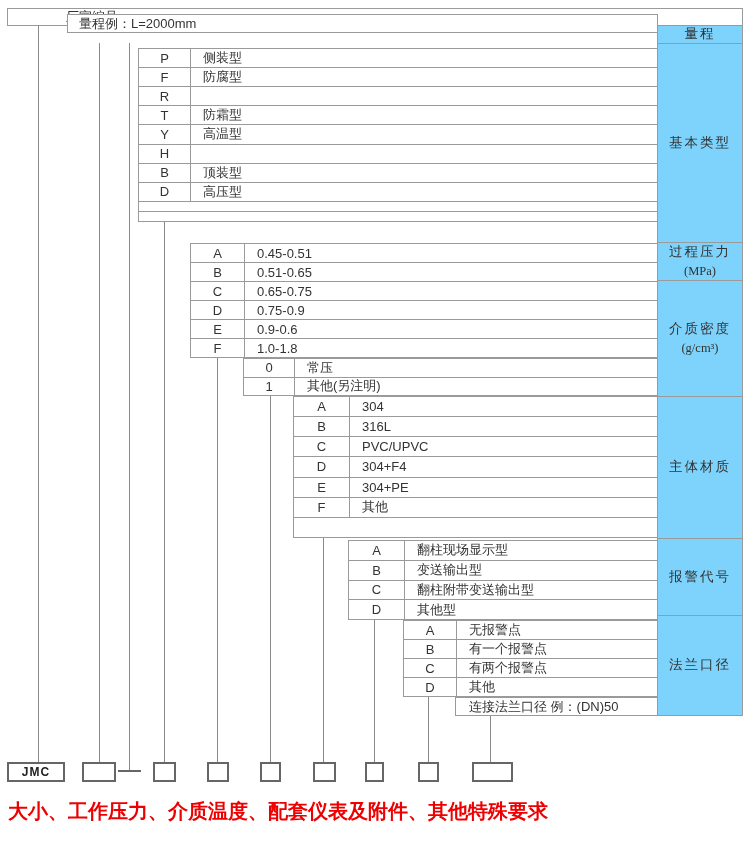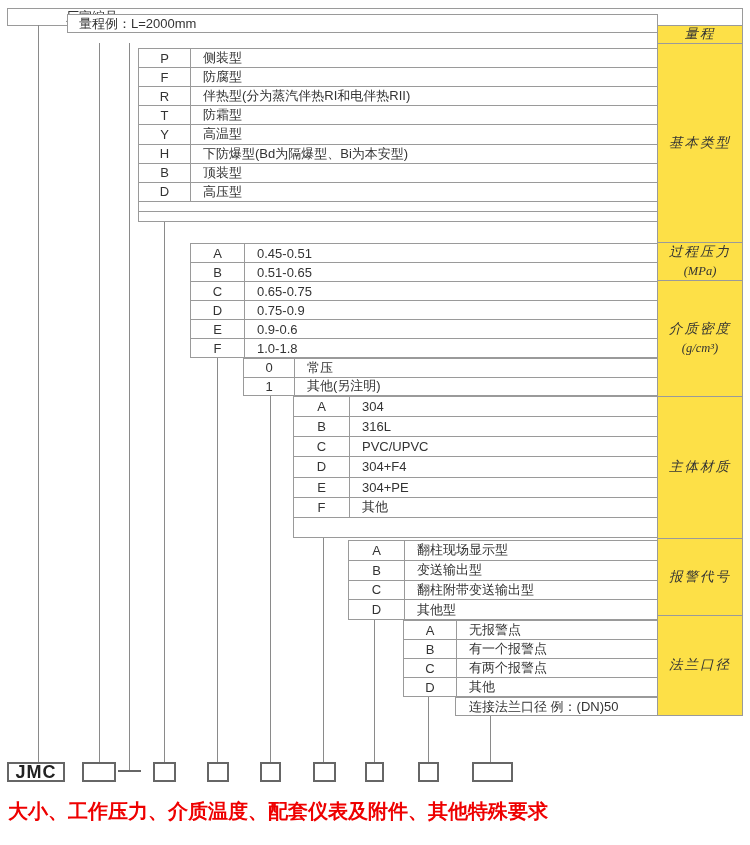--- a/index.html
+++ b/index.html
@@ -13,32 +13,32 @@
        display:flex;flex-direction:column;}
   .row{flex:2;display:flex;align-items:center;border-top:1px solid #9a9a9a;min-height:0;}
   .row:first-child{border-top:0;}
   .row.empty{flex:1;}
   .code{width:var(--cw,50px);flex:none;align-self:stretch;border-right:1px solid #9a9a9a;
         display:flex;align-items:center;justify-content:center;}
   .desc{padding-left:12px;white-space:nowrap;}
   .plain{display:flex;align-items:center;}
   
   .catcol{position:absolute;left:657px;top:25px;width:86px;height:691px;box-sizing:border-box;
-          border:1px solid #9a9a9a;display:flex;flex-direction:column;background:#fde047;
-          font-family:"Liberation Serif","DejaVu Serif",serif;font-size:13.5px;color:#333;font-style:italic;}
+          border:1px solid #9a9a9a;display:flex;flex-direction:column;background:#7dd3fc;
+          font-family:"Liberation Serif","DejaVu Serif",serif;font-size:13.5px;color:#333;}
   .cat{box-sizing:border-box;flex:none;border-top:1px solid #9a9a9a;display:flex;flex-direction:column;
        align-items:center;justify-content:center;text-align:center;letter-spacing:2px;line-height:1.5;}
   .cat:first-child{border-top:0;}
   .cat .unit{letter-spacing:0;font-size:12.5px;}
   
   .vline{position:absolute;width:1px;background:#8a8a8a;}
   
   .bbox{position:absolute;top:762px;height:20px;box-sizing:border-box;border:2px solid #666;
         background:#fff;display:flex;align-items:center;justify-content:center;}
-  .jmc{font-weight:bold;font-size:18px;letter-spacing:1px;color:#222;}
+  .jmc{font-weight:bold;font-size:12px;letter-spacing:1px;color:#222;}
   .dash{position:absolute;top:770px;height:2px;background:#666;}
   
   .note{position:absolute;left:8px;top:798px;font-weight:bold;font-size:20px;line-height:27px;
         color:#ee0000;white-space:nowrap;}
 </style>
 </head>
 <body>
 
 <div id="stage">
 
@@ -58,33 +58,31 @@
     <div class="row">
       <span class="code">P</span>
       <span class="desc">侧装型</span>
     </div>
     <div class="row">
       <span class="code">F</span>
       <span class="desc">防腐型</span>
     </div>
     <div class="row">
       <span class="code">R</span>
-      <span class="desc">伴热型(分为蒸汽伴热RI和电伴热RII)</span>
     </div>
     <div class="row">
       <span class="code">T</span>
       <span class="desc">防霜型</span>
     </div>
     <div class="row">
       <span class="code">Y</span>
       <span class="desc">高温型</span>
     </div>
     <div class="row">
       <span class="code">H</span>
-      <span class="desc">下防爆型(Bd为隔爆型、Bi为本安型)</span>
     </div>
     <div class="row">
       <span class="code">B</span>
       <span class="desc">顶装型</span>
     </div>
     <div class="row">
       <span class="code">D</span>
       <span class="desc">高压型</span>
     </div>
     <div class="row empty"></div>

